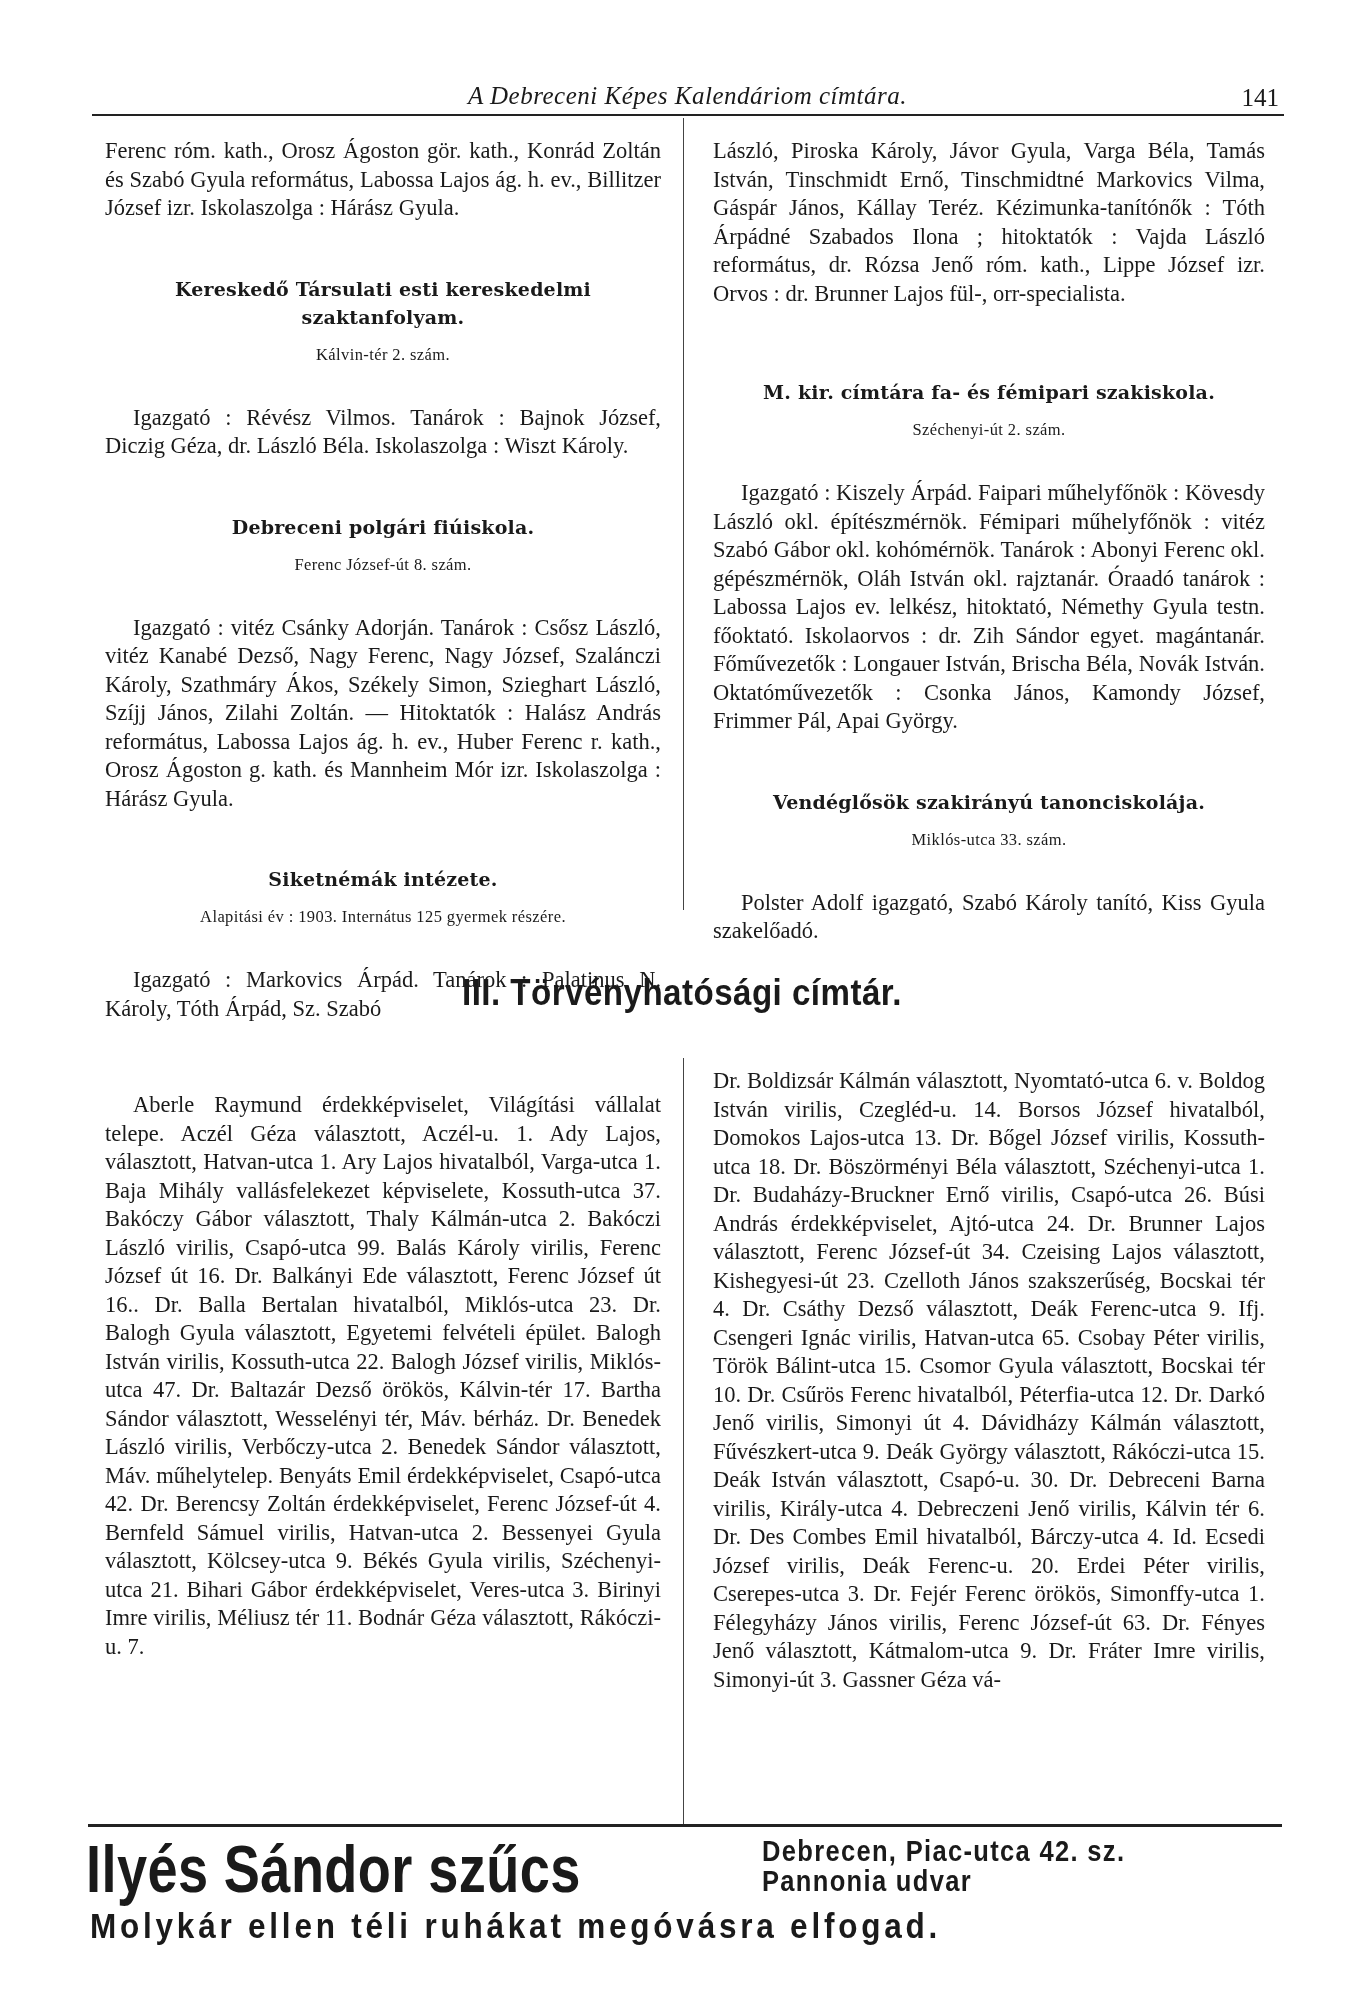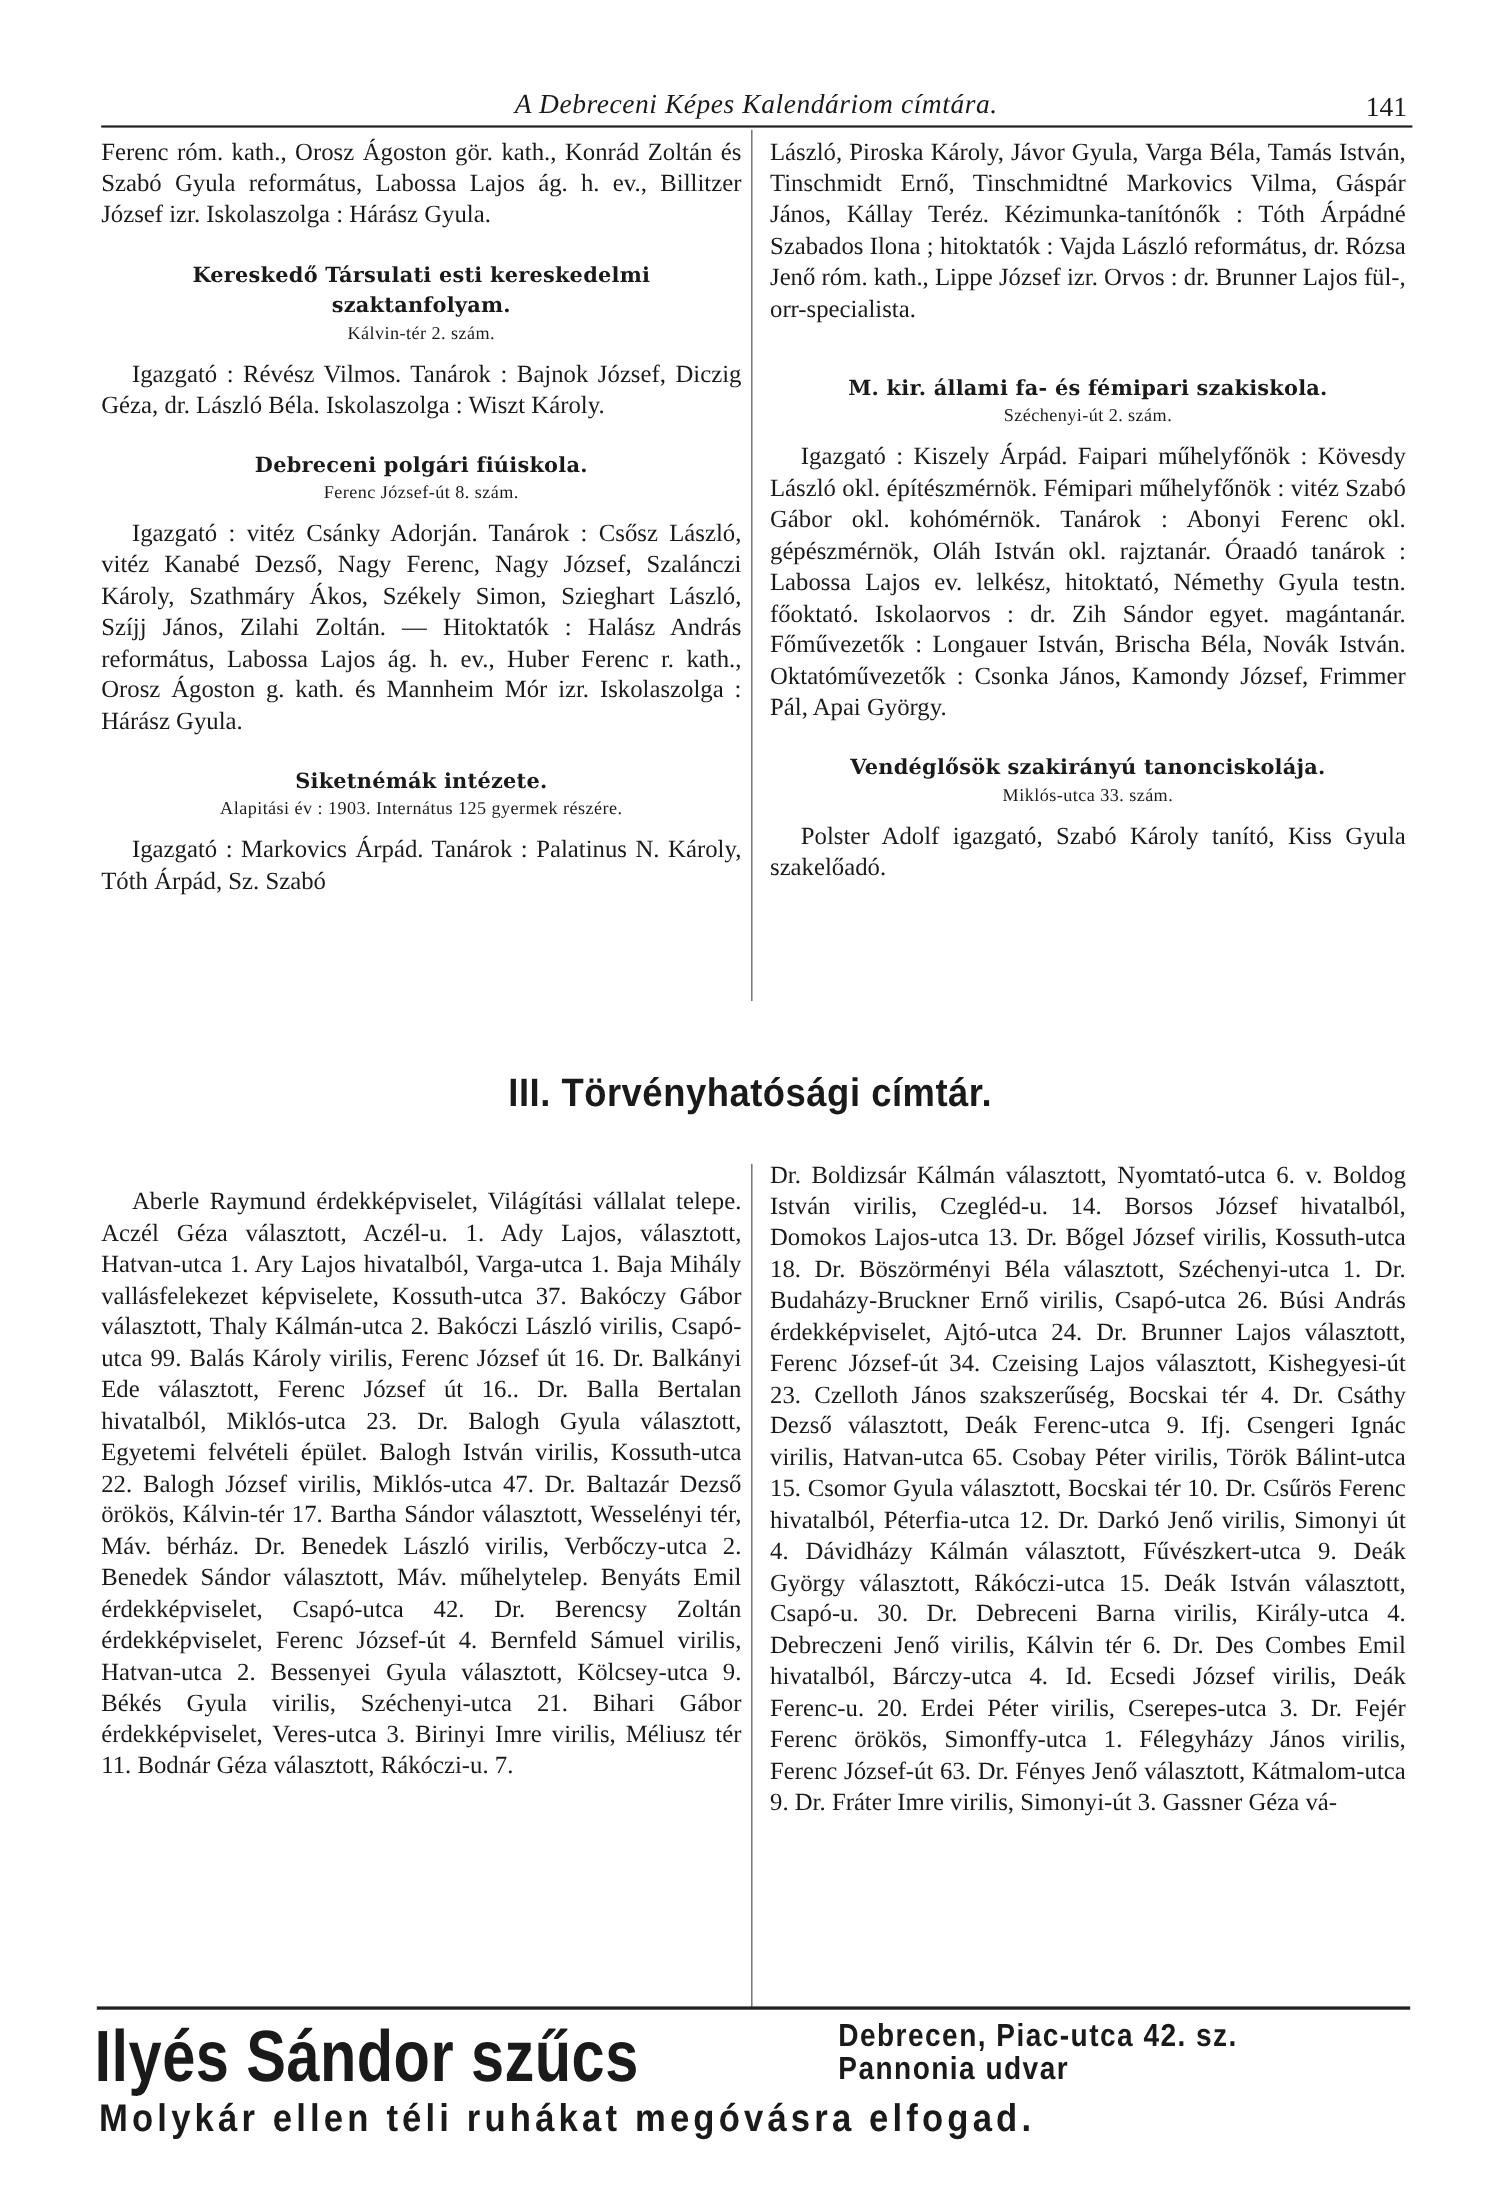--- a/index.html
+++ b/index.html
@@ -19,21 +19,21 @@
   .col-right { left: 700px; width: 578px; }
   .top-left { top: 124px; }
   .top-right { top: 124px; }
   .bot-left { top: 1052px; }
   .bot-right { top: 1054px; }
 
   .col-divider { position: absolute; left: 683px; width: 0; border-left: 1.5px solid #444; }
   .div-top { top: 118px; height: 792px; }
   .div-bot { top: 1058px; height: 768px; }
 
-  p { margin: 0; }
+  p { margin: 13px; }
   .indent { text-indent: 28px; }
   .sec-title { font-family: "DejaVu Serif", serif; font-weight: bold; font-size: 19px; line-height: 28px;
                text-align: center; letter-spacing: 0.2px; }
   .sec-sub { font-size: 16.5px; text-align: center; line-height: 22px; letter-spacing: 0.4px; }
   .gap-s { height: 12px; }
   .gap-m { height: 26px; }
   .gap-l { height: 44px; }
 
   .chapter-title { position: absolute; left: 0; width: 1364px; top: 972px; text-align: center;
                    font-family: "Liberation Sans", "DejaVu Sans", sans-serif; font-weight: bold;
@@ -86,21 +86,21 @@
       <p class="sec-sub">Alapitási év : 1903. Internátus 125 gyermek részére.</p>
       <div class="gap-s"></div>
       <p class="indent">Igazgató : Markovics Árpád. Tanárok : Palatinus N. Károly, Tóth Árpád, Sz. Szabó</p>
     </div>
   </div>
 
   <div class="col col-right top-right">
     <p>László, Piroska Károly, Jávor Gyula, Varga Béla, Tamás István, Tinschmidt Ernő, Tinschmidtné Markovics Vilma, Gáspár János, Kállay Teréz. Kézimunka-tanítónők : Tóth Árpádné Szabados Ilona ; hitoktatók : Vajda László református, dr. Rózsa Jenő róm. kath., Lippe József izr. Orvos : dr. Brunner Lajos fül-, orr-specialista.</p>
     <div class="gap-l"></div>
     <div>
-      <p class="sec-title">M. kir. állami fa- és fémipari szakiskola.</p>
+      <p class="sec-title">M. kir. címtára fa- és fémipari szakiskola.</p>
       <p class="sec-sub">Széchenyi-út 2. szám.</p>
       <div class="gap-s"></div>
       <p class="indent">Igazgató : Kiszely Árpád. Faipari műhelyfőnök : Kövesdy László okl. építészmérnök. Fémipari műhelyfőnök : vitéz Szabó Gábor okl. kohómérnök. Tanárok : Abonyi Ferenc okl. gépészmérnök, Oláh István okl. rajztanár. Óraadó tanárok : Labossa Lajos ev. lelkész, hitoktató, Némethy Gyula testn. főoktató. Iskolaorvos : dr. Zih Sándor egyet. magántanár. Főművezetők : Longauer István, Brischa Béla, Novák István. Oktatóművezetők : Csonka János, Kamondy József, Frimmer Pál, Apai György.</p>
     </div>
     <div class="gap-m"></div>
     <div>
       <p class="sec-title">Vendéglősök szakirányú tanonciskolája.</p>
       <p class="sec-sub">Miklós-utca 33. szám.</p>
       <div class="gap-s"></div>
       <p class="indent">Polster Adolf igazgató, Szabó Károly tanító, Kiss Gyula szakelőadó.</p>

